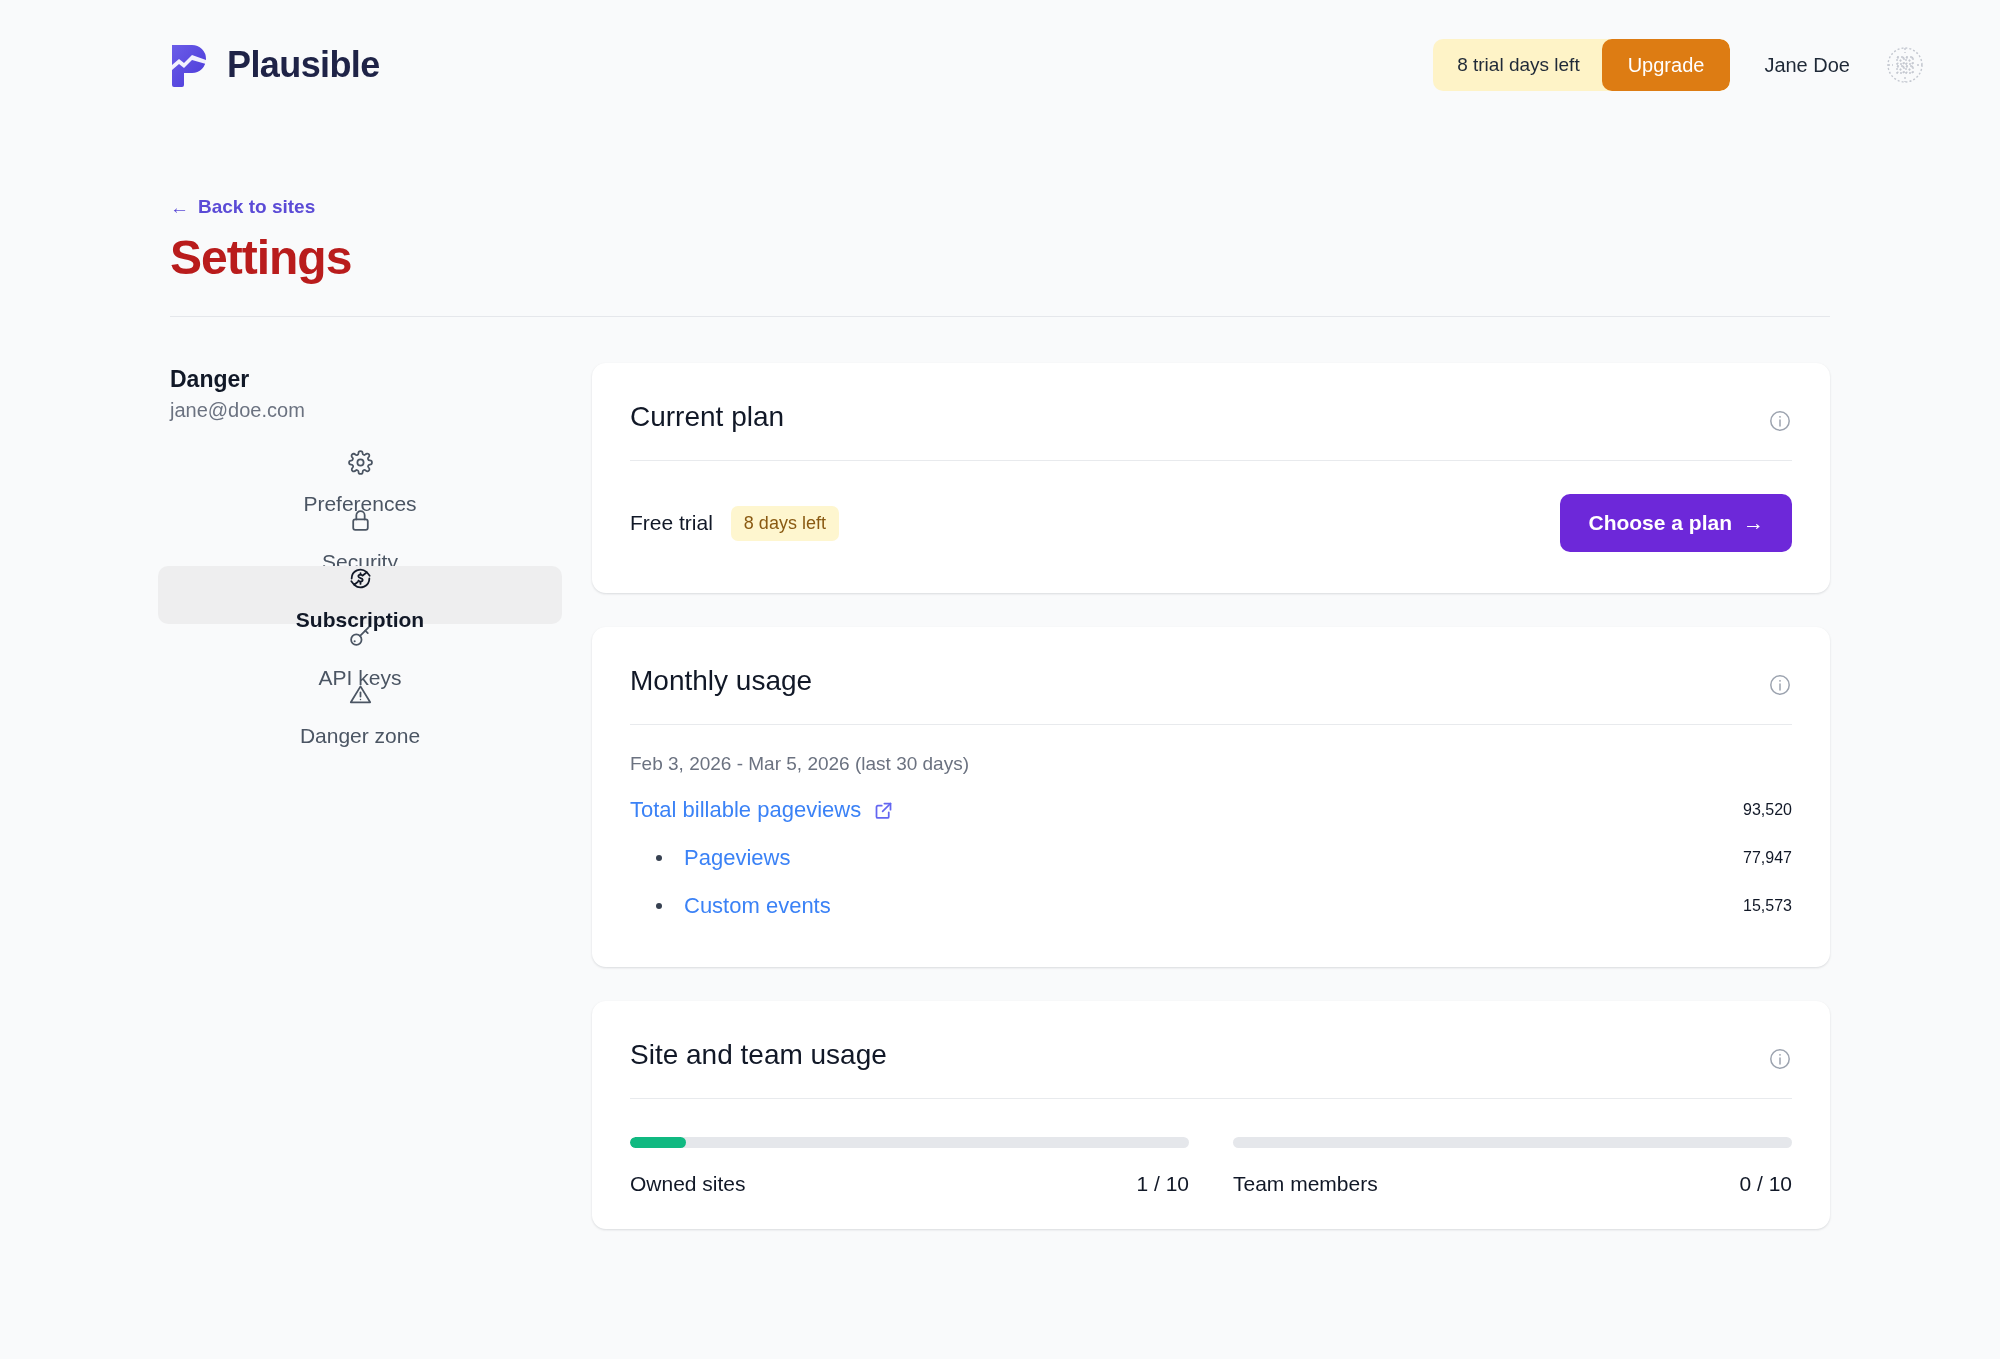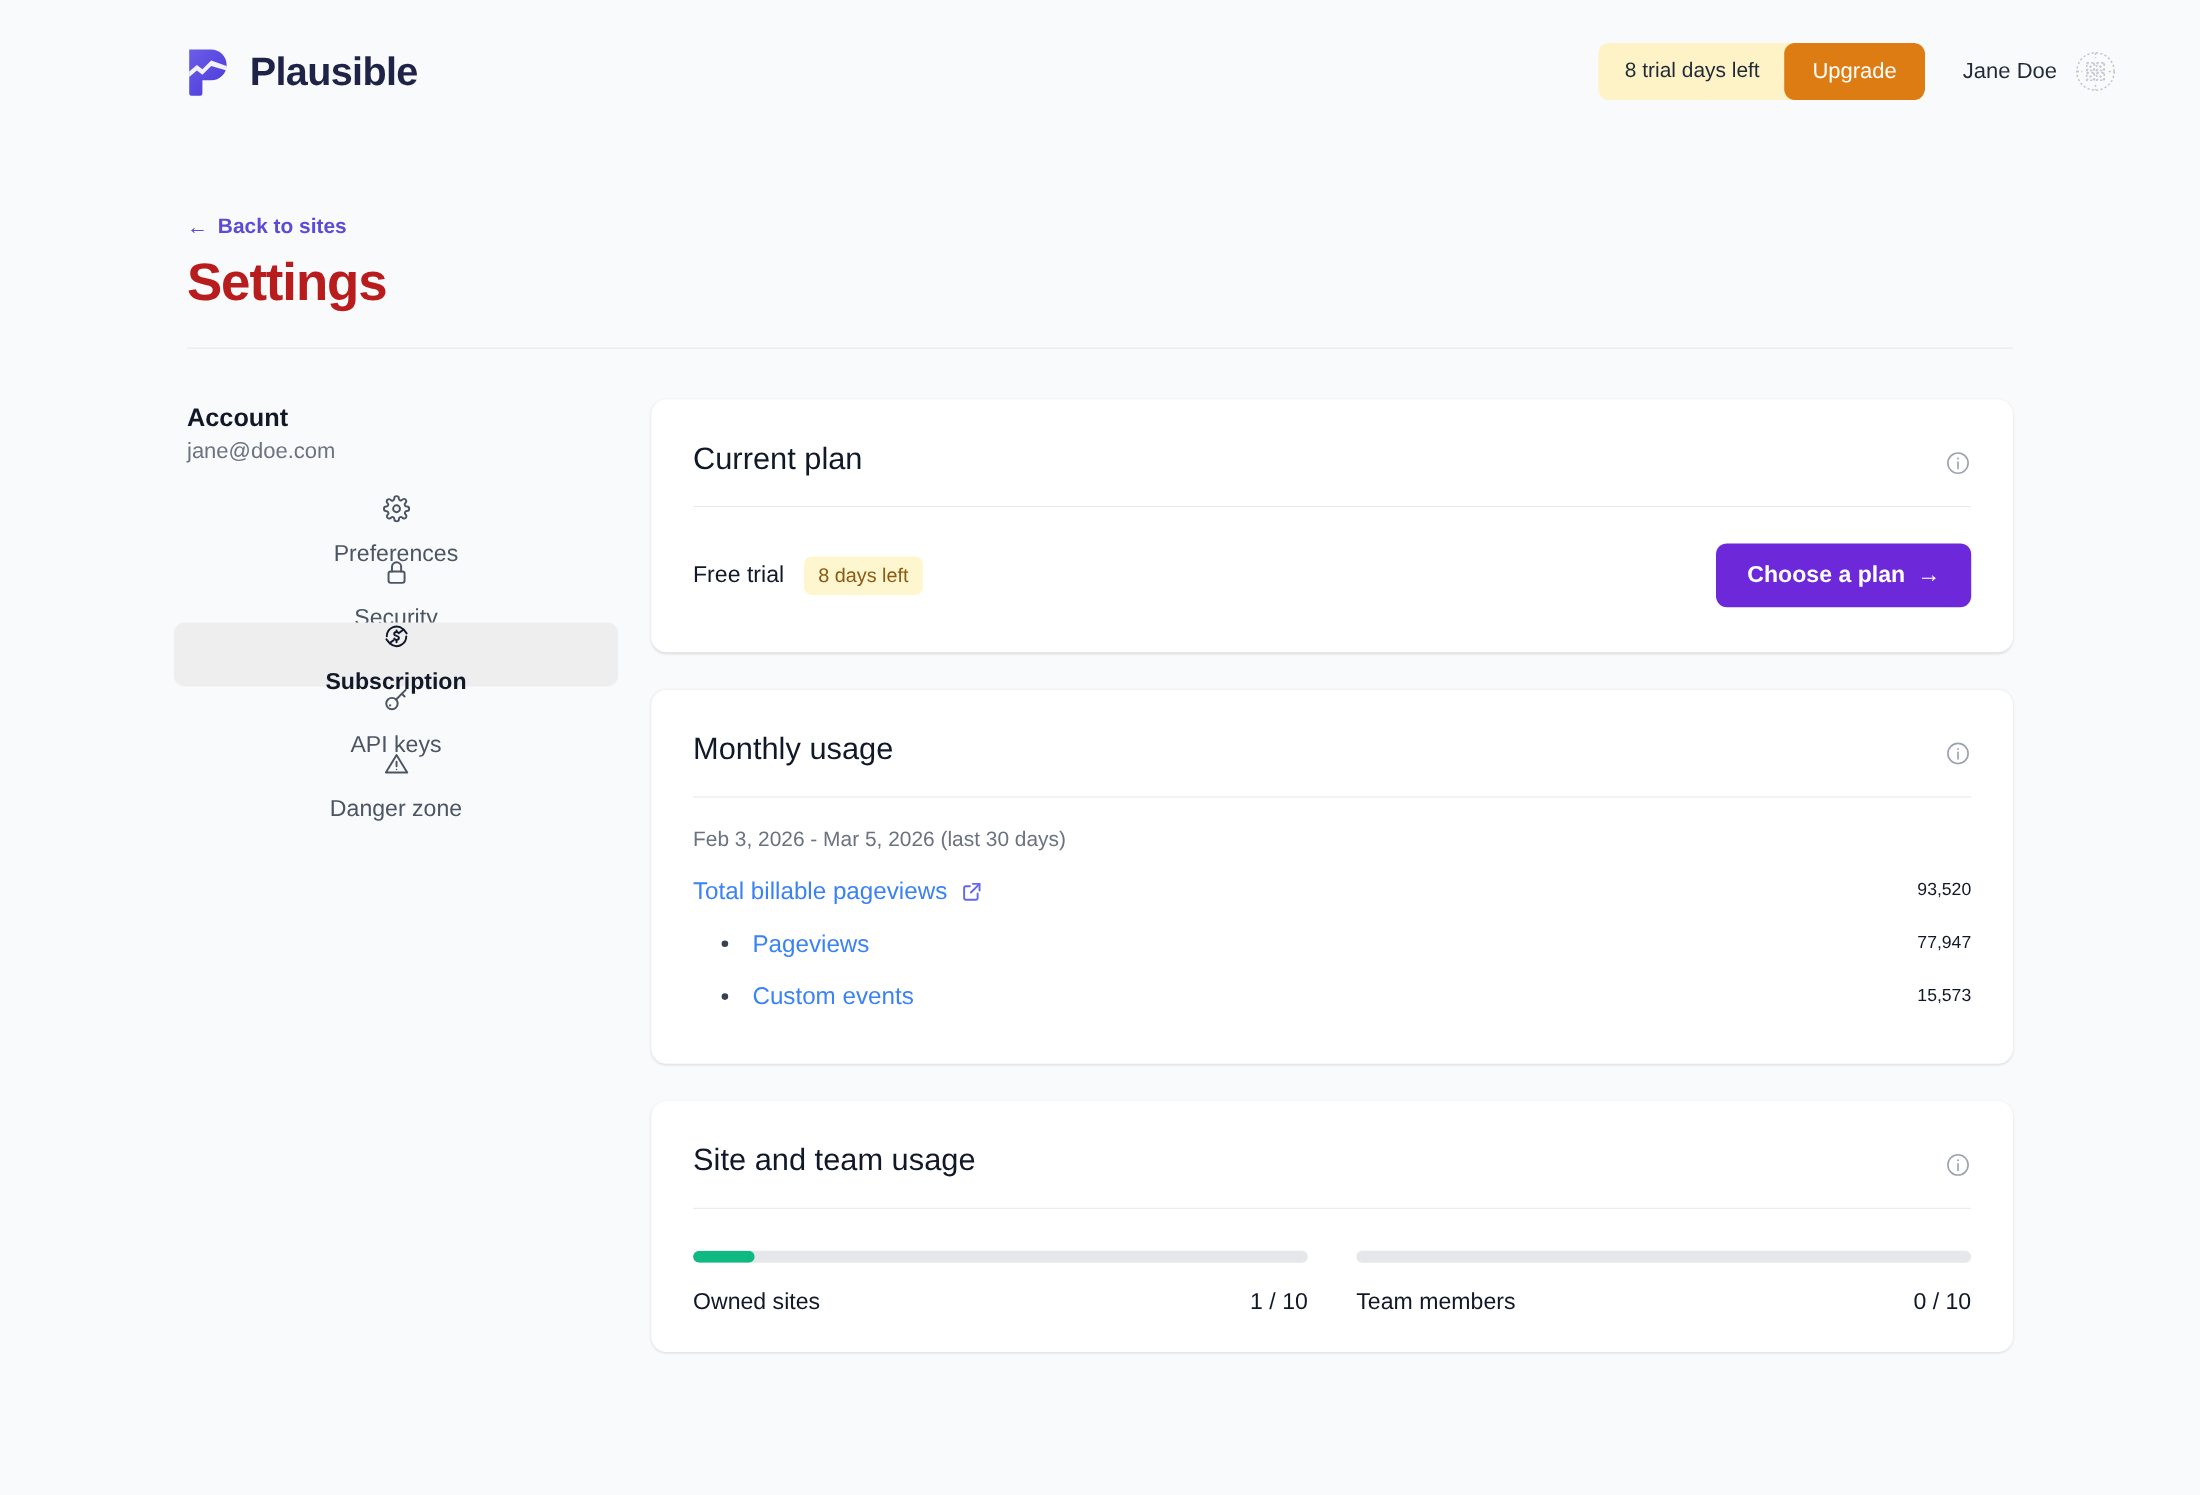--- a/index.html
+++ b/index.html
@@ -35,21 +35,21 @@
   .trial-pill .trial-text {
     font-size: 19px; color: #1f2937; font-weight: 500;
     padding-right: 22px; white-space: nowrap;
   }
   .upgrade-btn {
     background: #dd7c13; color: #ffffff;
     border: none; height: 52px; padding: 0 26px;
     font-size: 20px; font-family: inherit; font-weight: 400;
     border-radius: 10px; cursor: pointer; white-space: nowrap;
   }
-  .user-block { display: flex; align-items: center; gap: 14px; }
+  .user-block { display: flex; align-items: center; gap: 34px; }
   .user-name { font-size: 20px; color: #1f2937; white-space: nowrap; }
   .avatar {
     width: 42px; height: 42px; border-radius: 50%;
     display: block; opacity: .55;
   }
 
   
   .page-head {
     position: absolute; left: 170px; top: 196px; width: 1660px;
   }
@@ -212,21 +212,21 @@
 <div class="page-head">
   <a class="back-link">
     <span class="arr">←</span>
     <span>Back to sites</span>
   </a>
   <h1 class="page-title">Settings</h1>
 </div>
 <div class="head-divider"></div>
 
 <nav class="sidebar">
-  <div class="acct-name">Account</div>
+  <div class="acct-name">Danger</div>
   <div class="acct-email">jane@doe.com</div>
 
   <div class="navlist">
 
     <a class="navitem">
       <span>
         <svg class="navicon" viewBox="0 0 24 24" fill="none" stroke="currentColor" stroke-width="1.7" stroke-linecap="round" stroke-linejoin="round">
           <circle cx="12" cy="12" r="3"></circle>
           <path d="M19.4 15a1.6 1.6 0 0 0 .3 1.8l.1.1a2 2 0 1 1-2.8 2.8l-.1-.1a1.6 1.6 0 0 0-1.8-.3 1.6 1.6 0 0 0-1 1.5V21a2 2 0 1 1-4 0v-.1a1.6 1.6 0 0 0-1-1.5 1.6 1.6 0 0 0-1.8.3l-.1.1a2 2 0 1 1-2.8-2.8l.1-.1a1.6 1.6 0 0 0 .3-1.8 1.6 1.6 0 0 0-1.5-1H3a2 2 0 1 1 0-4h.1a1.6 1.6 0 0 0 1.5-1 1.6 1.6 0 0 0-.3-1.8l-.1-.1a2 2 0 1 1 2.8-2.8l.1.1a1.6 1.6 0 0 0 1.8.3H9a1.6 1.6 0 0 0 1-1.5V3a2 2 0 1 1 4 0v.1a1.6 1.6 0 0 0 1 1.5 1.6 1.6 0 0 0 1.8-.3l.1-.1a2 2 0 1 1 2.8 2.8l-.1.1a1.6 1.6 0 0 0-.3 1.8V9a1.6 1.6 0 0 0 1.5 1H21a2 2 0 1 1 0 4h-.1a1.6 1.6 0 0 0-1.5 1Z"></path>
         </svg>

